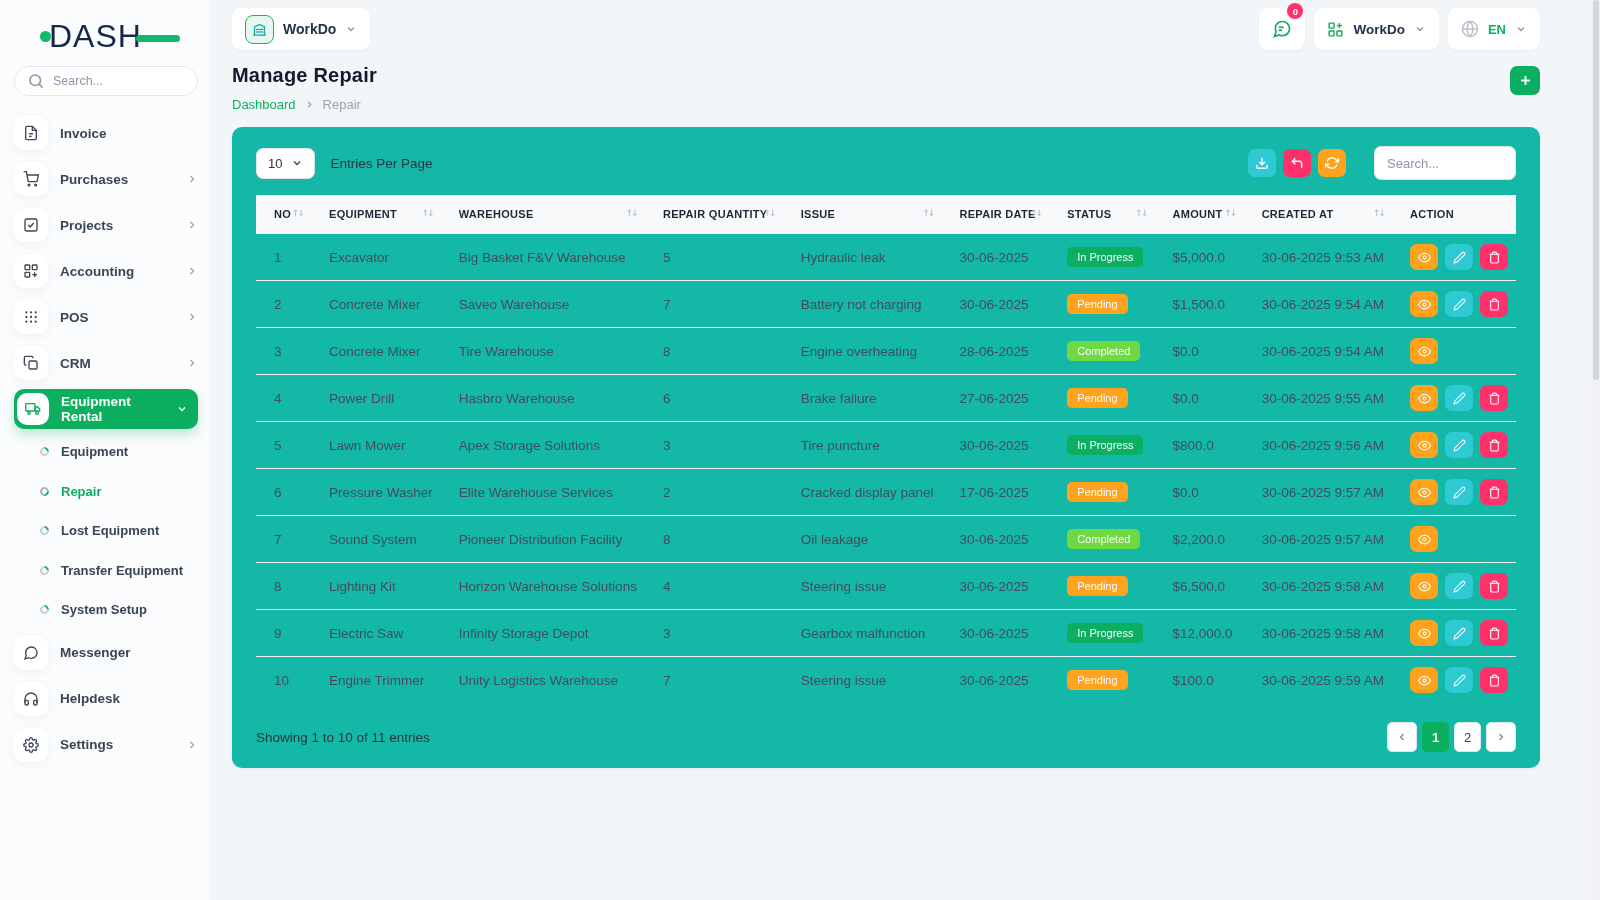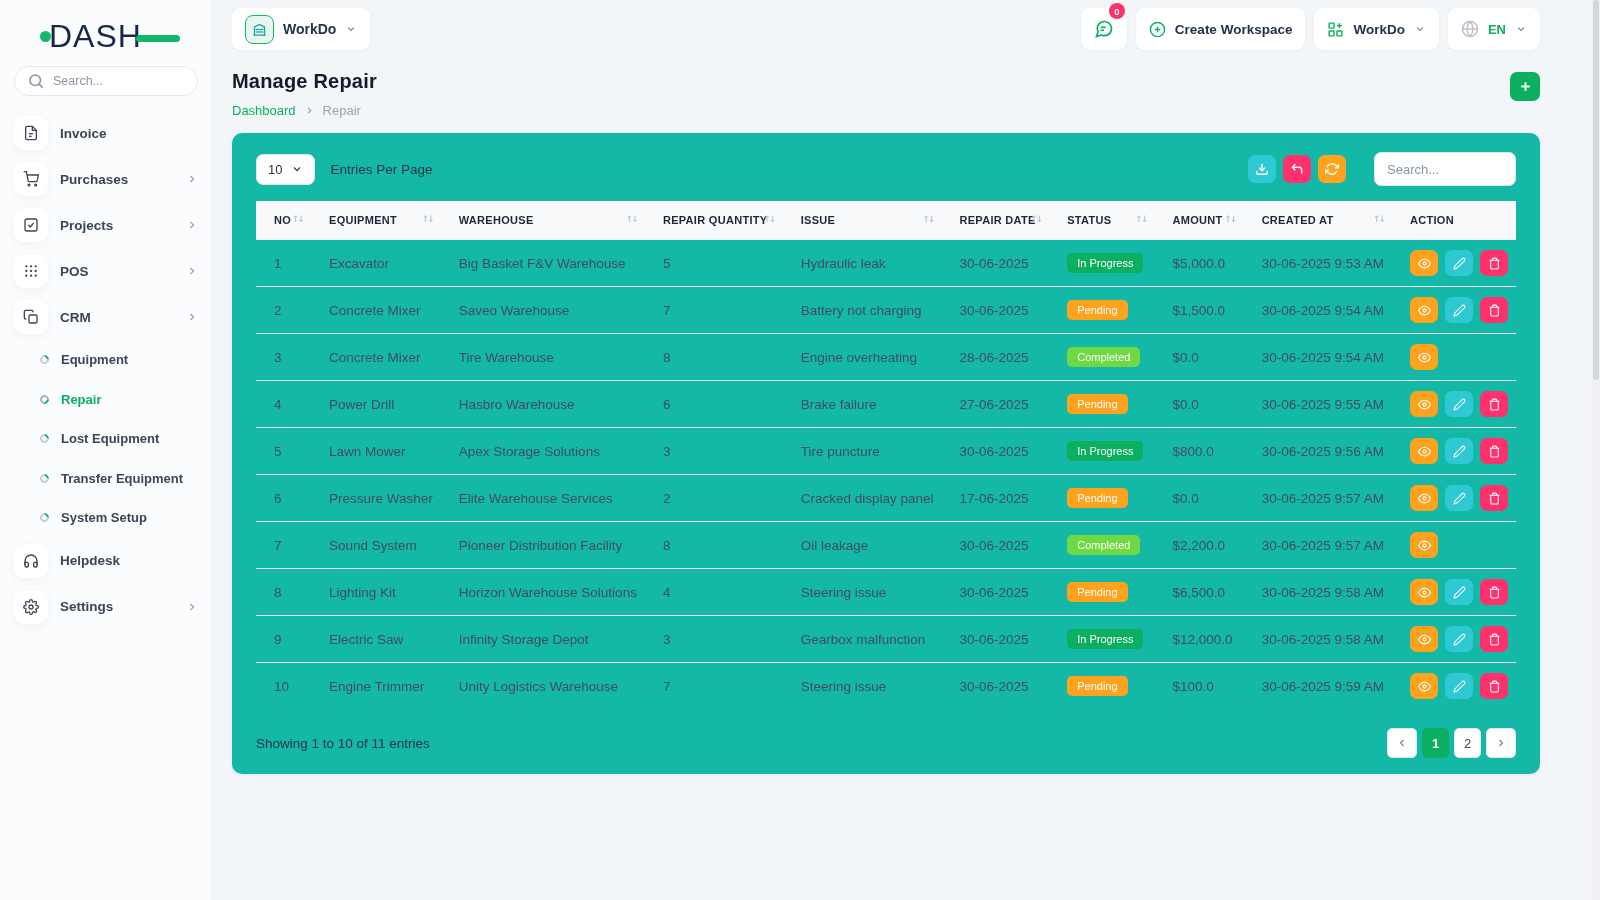--- a/index.html
+++ b/index.html
@@ -74,21 +74,21 @@
     display: flex; align-items: center; justify-content: center; padding: 0 4px;
   }
   .green-ic { color: #0caf60; display: flex; }
   .green-ic svg { width: 17px; height: 17px; }
   .gray-ic { color: #b9c0cc; display: flex; }
   .gray-ic svg { width: 18px; height: 18px; }
   .lang-label { font-size: 13px; font-weight: 700; color: #0caf60; }
   .chev { color: #8a94a6; display: flex; }
   .chev svg { width: 12px; height: 12px; }
   
-  .title-row { display: flex; justify-content: space-between; align-items: flex-start; margin-top: 20px; }
+  .title-row { display: flex; justify-content: space-between; align-items: flex-start; margin-top: 14px; }
   .page-title { font-size: 20px; font-weight: 700; color: #131c2c; letter-spacing: .2px; }
   .breadcrumb { display: flex; align-items: center; gap: 8px; margin-top: 10px; font-size: 13px; }
   .bc-root { color: #0caf60; cursor: pointer; }
   .bc-sep { color: #9aa3b2; display: flex; } .bc-sep svg { width: 11px; height: 11px; }
   .bc-current { color: #9aa3b2; }
   .add-btn {
     width: 30px; height: 29px; border-radius: 7px; background: #0caf60; border: none; cursor: pointer;
     display: flex; align-items: center; justify-content: center; color: #fff; margin-top: 2px;
   }
   .add-btn svg { width: 15px; height: 15px; }
@@ -212,20 +212,37 @@
       </span>
     <span class="nav-label">Projects</span>
     <span class="nav-chev">
         <svg viewBox="0 0 24 24" fill="none" stroke="currentColor" stroke-width="2.5">
           <polyline points="9 18 15 12 9 6"></polyline>
         </svg>
       </span>
   </div>
   <div class="nav-item">
     <span class="icon-box">
+        <svg viewBox="0 0 24 24" fill="none" stroke="currentColor" stroke-width="2">
+          <rect x="3" y="3" width="7" height="7" rx="1"></rect>
+          <rect x="14" y="3" width="7" height="7" rx="1"></rect>
+          <rect x="3" y="14" width="7" height="7" rx="1"></rect>
+          <line x1="17.5" y1="14" x2="17.5" y2="21"></line>
+          <line x1="14" y1="17.5" x2="21" y2="17.5"></line>
+        </svg>
+      </span>
+    <span class="nav-label">Accounting</span>
+    <span class="nav-chev">
+        <svg viewBox="0 0 24 24" fill="none" stroke="currentColor" stroke-width="2.5">
+          <polyline points="9 18 15 12 9 6"></polyline>
+        </svg>
+      </span>
+  </div>
+  <div class="nav-item">
+    <span class="icon-box">
         <svg viewBox="0 0 24 24" fill="currentColor">
           <circle cx="5" cy="5" r="1.7"></circle>
           <circle cx="12" cy="5" r="1.7"></circle>
           <circle cx="19" cy="5" r="1.7"></circle>
           <circle cx="5" cy="12" r="1.7"></circle>
           <circle cx="12" cy="12" r="1.7"></circle>
           <circle cx="19" cy="12" r="1.7"></circle>
           <circle cx="5" cy="19" r="1.7"></circle>
           <circle cx="12" cy="19" r="1.7"></circle>
           <circle cx="19" cy="19" r="1.7"></circle>
@@ -246,20 +263,36 @@
         </svg>
       </span>
     <span class="nav-label">CRM</span>
     <span class="nav-chev">
         <svg viewBox="0 0 24 24" fill="none" stroke="currentColor" stroke-width="2.5">
           <polyline points="9 18 15 12 9 6"></polyline>
         </svg>
       </span>
   </div>
 
+  <div class="nav-item active-parent">
+    <span class="icon-box">
+        <svg viewBox="0 0 24 24" fill="none" stroke="currentColor" stroke-width="2">
+          <rect x="1" y="4" width="14" height="11" rx="1"></rect>
+          <path d="M15 9h4l3 3v3h-7z"></path>
+          <circle cx="6" cy="18" r="2"></circle>
+          <circle cx="18" cy="18" r="2"></circle>
+        </svg>
+      </span>
+    <span class="nav-label">Equipment Rental</span>
+    <span class="nav-chev">
+        <svg viewBox="0 0 24 24" fill="none" stroke="currentColor" stroke-width="2.5">
+          <polyline points="6 9 12 15 18 9"></polyline>
+        </svg>
+      </span>
+  </div>
 
   <div class="sub-item">
     <span class="sub-bullet"></span>
     <span class="sub-label">Equipment</span>
   </div>
   <div class="sub-item active">
     <span class="sub-bullet"></span>
     <span class="sub-label">Repair</span>
   </div>
   <div class="sub-item">
@@ -268,20 +301,28 @@
   </div>
   <div class="sub-item">
     <span class="sub-bullet"></span>
     <span class="sub-label">Transfer Equipment</span>
   </div>
   <div class="sub-item">
     <span class="sub-bullet"></span>
     <span class="sub-label">System Setup</span>
   </div>
 
+  <div class="nav-item">
+    <span class="icon-box">
+        <svg viewBox="0 0 24 24" fill="none" stroke="currentColor" stroke-width="2">
+          <path d="M21 11.5a8.38 8.38 0 0 1-.9 3.8 8.5 8.5 0 0 1-7.6 4.7 8.38 8.38 0 0 1-3.8-.9L3 21l1.9-5.7a8.38 8.38 0 0 1-.9-3.8 8.5 8.5 0 0 1 4.7-7.6 8.38 8.38 0 0 1 3.8-.9h.5a8.48 8.48 0 0 1 8 8v.5z"></path>
+        </svg>
+      </span>
+    <span class="nav-label">Messenger</span>
+  </div>
   <div class="nav-item">
     <span class="icon-box">
         <svg viewBox="0 0 24 24" fill="none" stroke="currentColor" stroke-width="2">
           <path d="M3 18v-6a9 9 0 0 1 18 0v6"></path>
           <path d="M21 19a2 2 0 0 1-2 2h-1a2 2 0 0 1-2-2v-3a2 2 0 0 1 2-2h3v5zM3 19a2 2 0 0 0 2 2h1a2 2 0 0 0 2-2v-3a2 2 0 0 0-2-2H3v5z"></path>
         </svg>
       </span>
     <span class="nav-label">Helpdesk</span>
   </div>
   <div class="nav-item">
@@ -321,30 +362,20 @@
     </div>
 
     <div class="topbar-right">
       <div class="pill chat-pill">
         <svg viewBox="0 0 24 24" fill="none" stroke="currentColor" stroke-width="2">
             <path d="M21 11.5a8.38 8.38 0 0 1-.9 3.8 8.5 8.5 0 0 1-7.6 4.7 8.38 8.38 0 0 1-3.8-.9L3 21l1.9-5.7a8.38 8.38 0 0 1-.9-3.8 8.5 8.5 0 0 1 4.7-7.6 8.38 8.38 0 0 1 3.8-.9h.5a8.48 8.48 0 0 1 8 8v.5z"></path>
             <line x1="8" y1="10" x2="14" y2="10"></line>
             <line x1="8" y1="13.5" x2="12" y2="13.5"></line>
           </svg>
         <span class="chat-badge">0</span>
-      </div>
-      <div class="pill">
-        <span class="green-ic">
-            <svg viewBox="0 0 24 24" fill="none" stroke="currentColor" stroke-width="2">
-              <circle cx="12" cy="12" r="10"></circle>
-              <line x1="12" y1="8" x2="12" y2="16"></line>
-              <line x1="8" y1="12" x2="16" y2="12"></line>
-            </svg>
-          </span>
-        <span class="pill-label-md">Create Workspace</span>
       </div>
       <div class="pill">
         <span class="green-ic">
             <svg viewBox="0 0 24 24" fill="none" stroke="currentColor" stroke-width="2">
               <rect x="3" y="3" width="7" height="7" rx="1"></rect>
               <rect x="3" y="14" width="7" height="7" rx="1"></rect>
               <rect x="14" y="14" width="7" height="7" rx="1"></rect>
               <line x1="17.5" y1="3" x2="17.5" y2="10"></line>
               <line x1="14" y1="6.5" x2="21" y2="6.5"></line>
             </svg>

